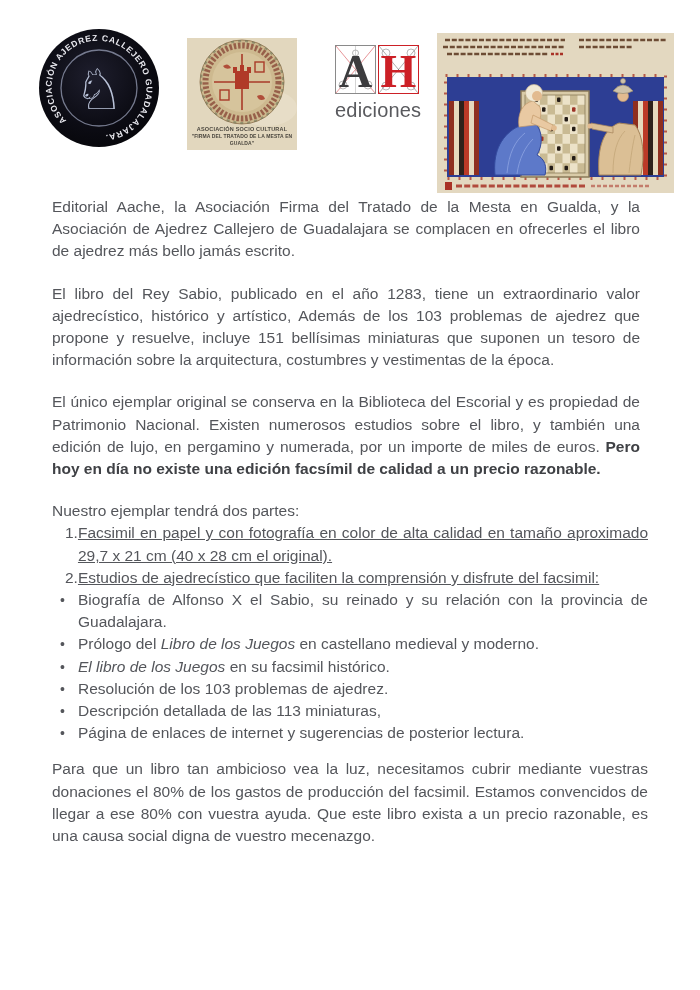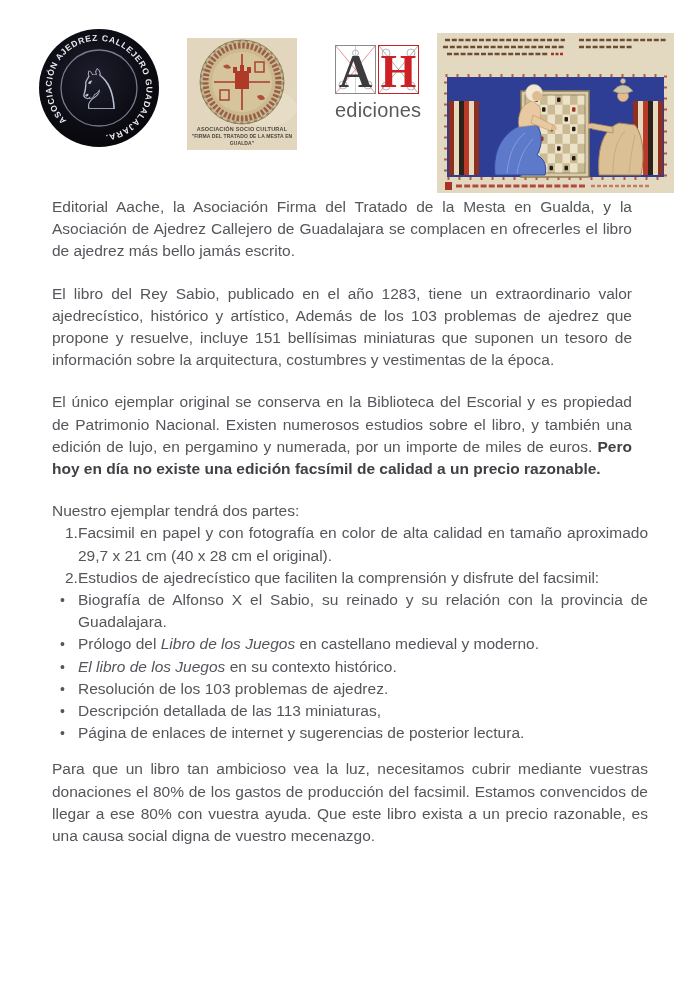--- a/index.html
+++ b/index.html
@@ -21,28 +21,28 @@
   .aache-logo{position:absolute;left:335px;top:45px;width:108px;}
   .aache-boxes{display:flex;gap:2px;}
   .aache-name{font-family:"Liberation Serif","DejaVu Serif",serif;font-size:33px;line-height:30px;
     margin-top:3px;letter-spacing:0;}
   .aache-tagline{font-size:20px;line-height:22px;margin-top:5px;letter-spacing:.2px;}
   .miniature{position:absolute;left:437px;top:33px;}
 
   
   .content{position:absolute;left:52px;top:196px;width:596px;
     font-size:15.5px;line-height:22.2px;color:#54565b;text-align:justify;}
-  .content p{margin:0 16px 20px 0;}
+  .content p{margin:0 8px 20px 0;}
   .content p.closing{margin:14px 0 0 0;}
   .bold-run{font-weight:bold;color:#3f4145;}
   .list-intro{margin:16px 0 0 0 !important;}
   .num-list{margin:0;padding:0;list-style:none;}
   .num-item{display:flex;}
   .num-item .num{flex:0 0 auto;padding-left:13px;}
-  .num-item .num-text{flex:1 1 auto;text-align:justify;}
+  .num-item .num-text{flex:1 1 auto;text-align:justify;text-decoration:underline;}
   .bullet-list{margin:0;padding:0;list-style:none;}
   .bullet-item{display:flex;}
   .bullet-item .dot{flex:0 0 auto;width:18px;padding-left:8px;font-size:14px;}
   .bullet-item .b-text{flex:1 1 auto;text-align:justify;}
   .it{font-style:italic;}
 
   
   .cta{margin-top:16px;text-align:center;color:#0c0c0c;font-weight:bold;
     font-size:31px;line-height:39px;letter-spacing:-.5px;}
 </style>
@@ -237,21 +237,21 @@
       <li class="bullet-item">
         <span class="dot">•</span>
         <span class="b-text"><span>Biografía de Alfonso X el Sabio, su reinado y su relación con la provincia de Guadalajara.</span><span class="it"></span><span></span></span>
       </li>
       <li class="bullet-item">
         <span class="dot">•</span>
         <span class="b-text"><span>Prólogo del </span><span class="it">Libro de los Juegos</span><span> en castellano medieval y moderno.</span></span>
       </li>
       <li class="bullet-item">
         <span class="dot">•</span>
-        <span class="b-text"><span></span><span class="it">El libro de los Juegos</span><span> en su contexto histórico.</span></span>
+        <span class="b-text"><span></span><span class="it">El libro de los Juegos</span><span> en su facsimil histórico.</span></span>
       </li>
       <li class="bullet-item">
         <span class="dot">•</span>
         <span class="b-text"><span>Resolución de los 103 problemas de ajedrez.</span><span class="it"></span><span></span></span>
       </li>
       <li class="bullet-item">
         <span class="dot">•</span>
         <span class="b-text"><span>Descripción detallada de las 113 miniaturas,</span><span class="it"></span><span></span></span>
       </li>
       <li class="bullet-item">

